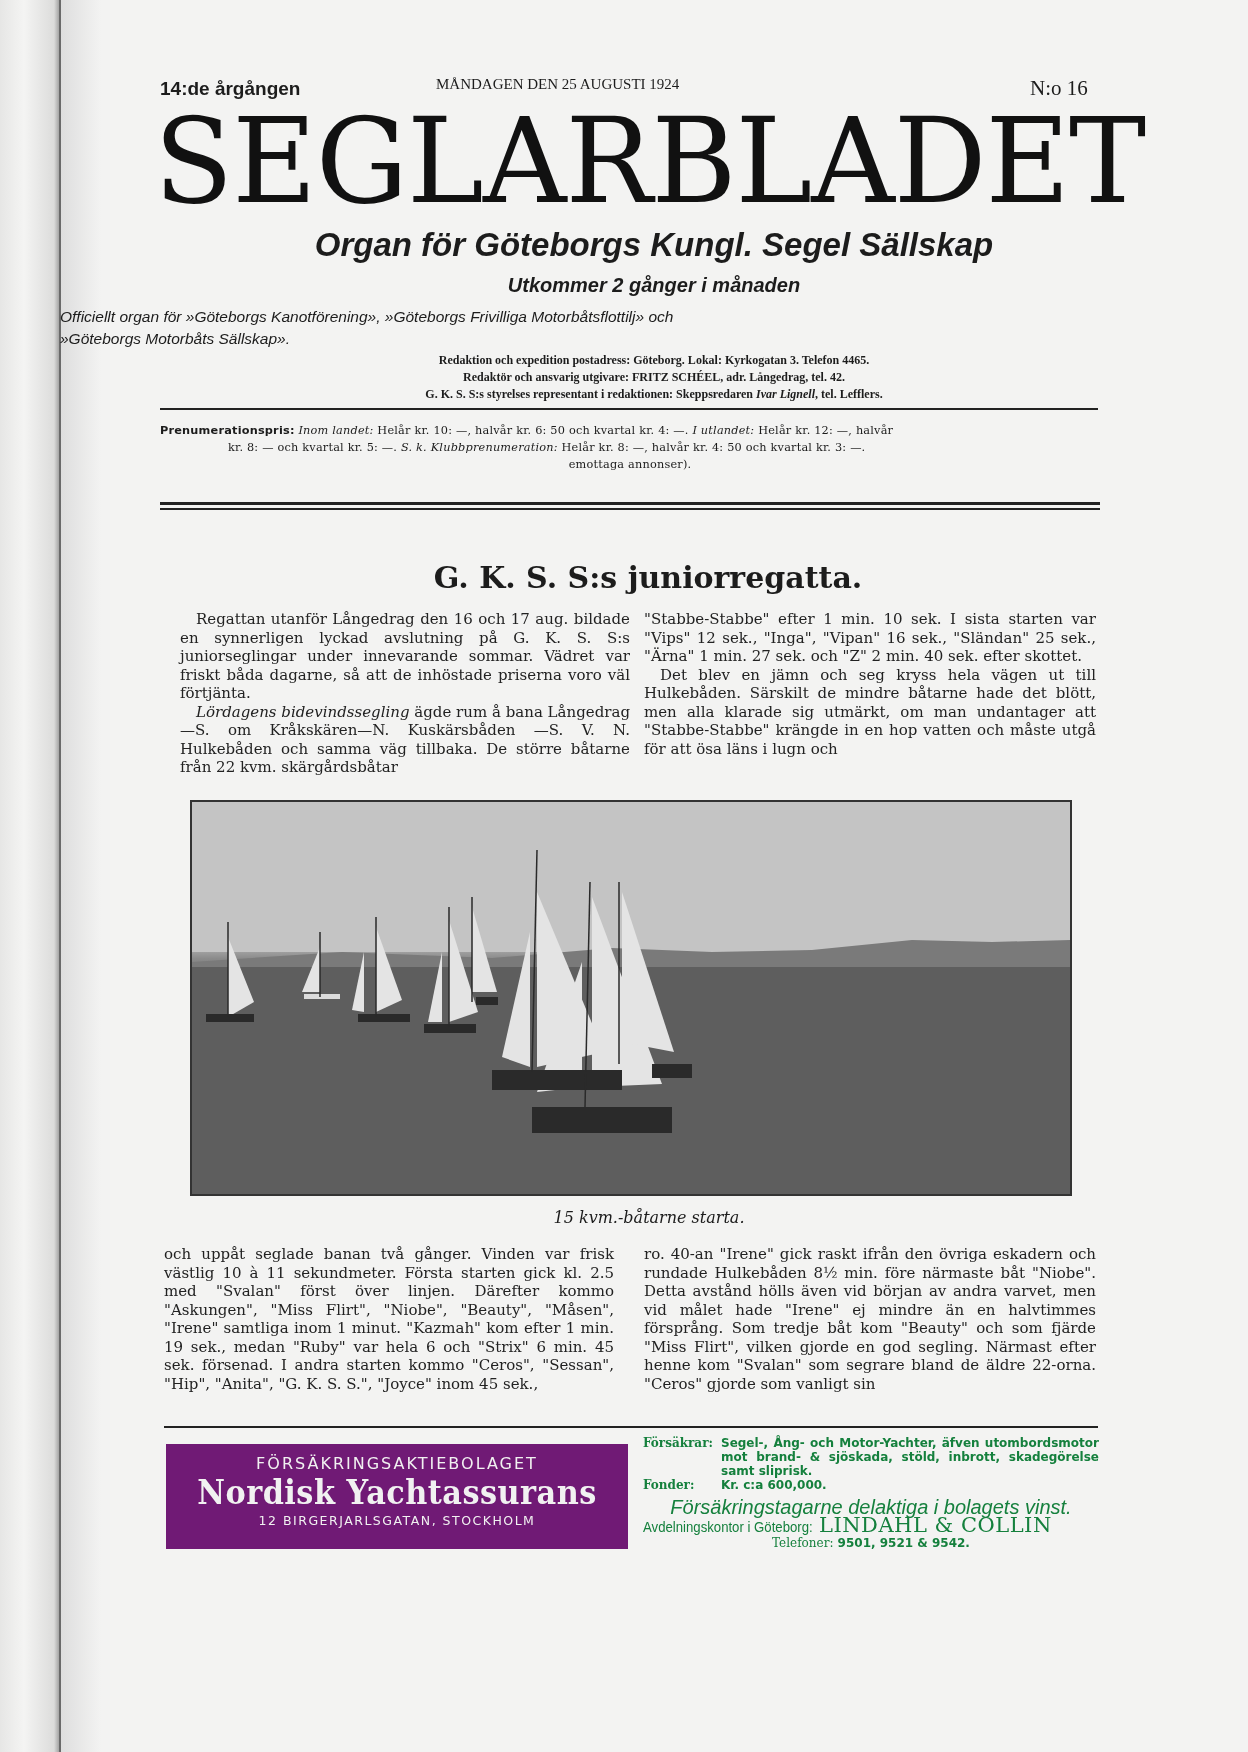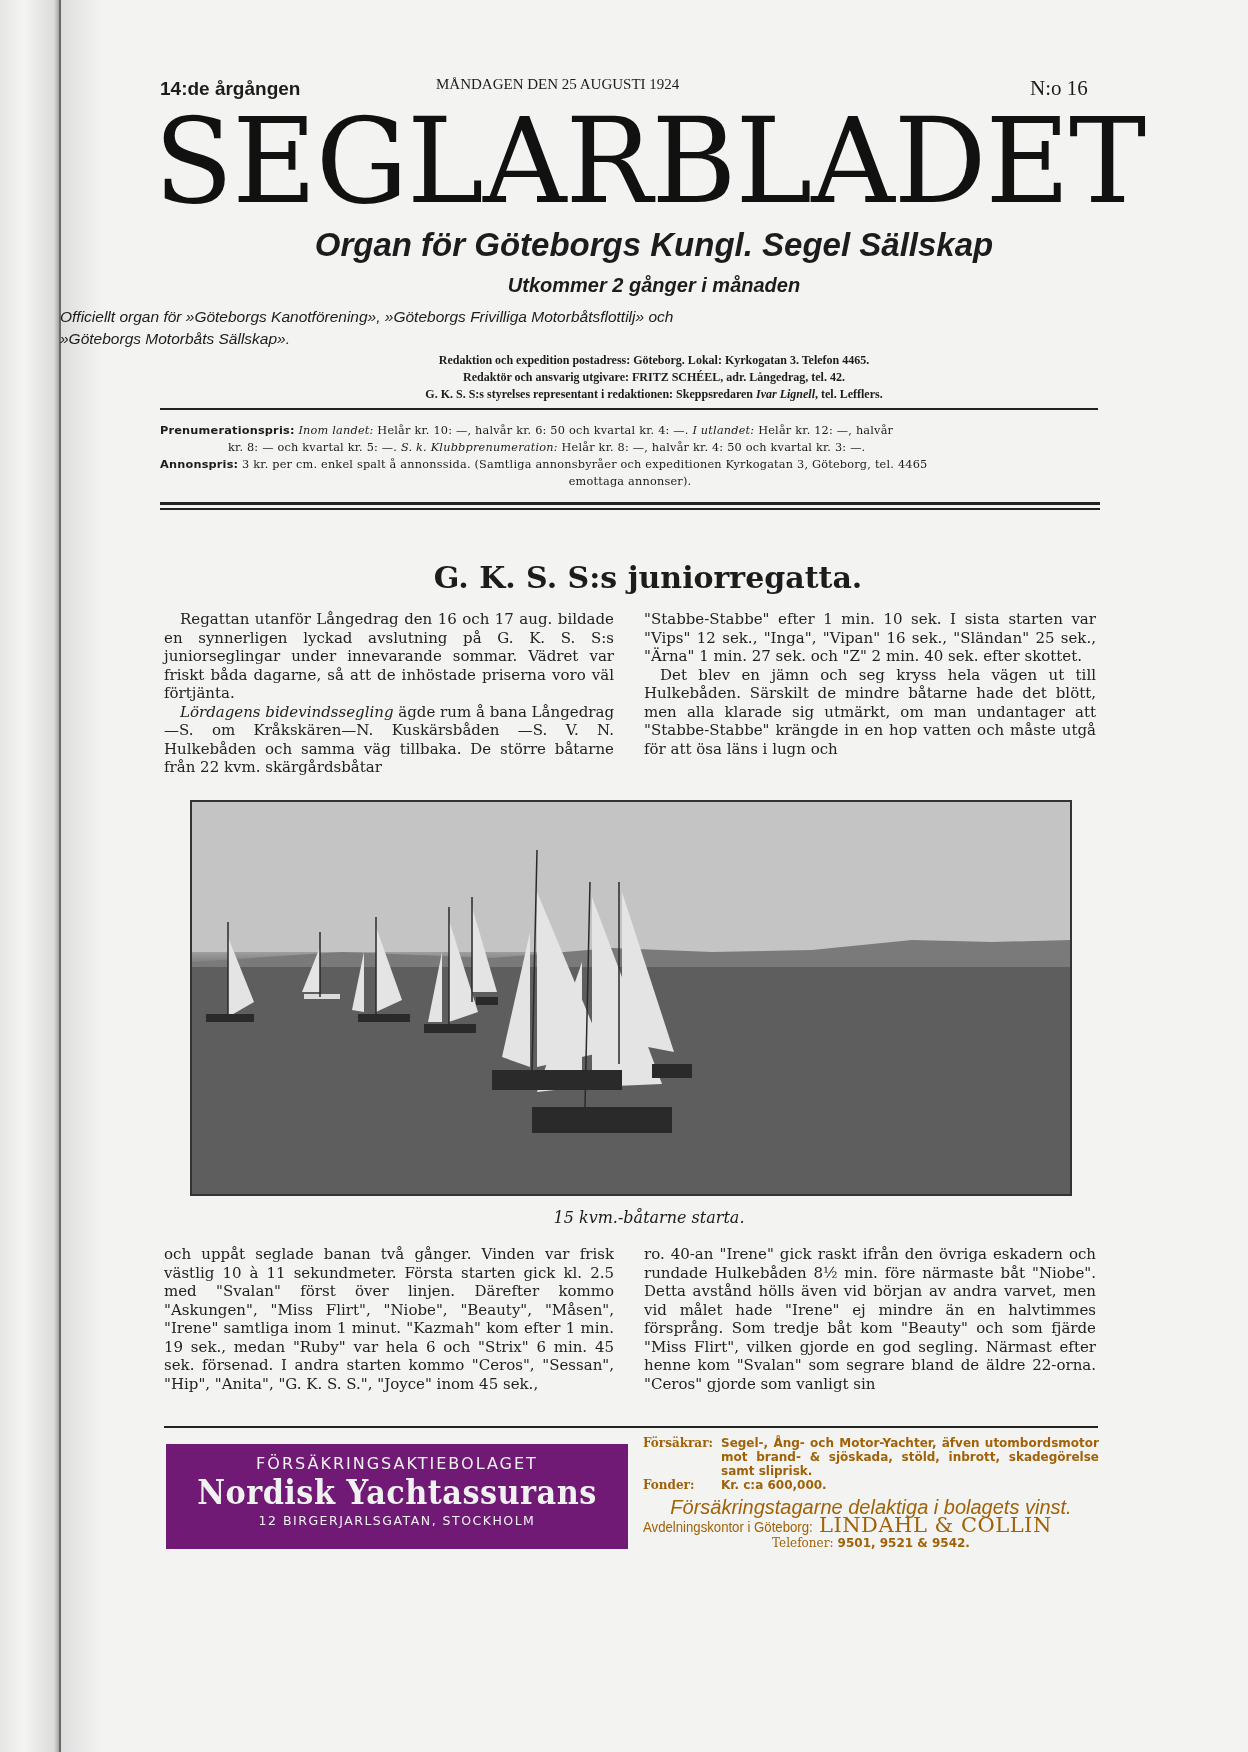--- a/index.html
+++ b/index.html
@@ -32,37 +32,37 @@
   .prices .ind { padding-left:68px; }
   .prices .center { text-align:center; }
   .rule2 { left:160px; top:502px; width:940px; height:3px; background:#222; }
   .rule3 { left:160px; top:508px; width:940px; height:2px; background:#222; }
 
   .article-title { left:0; width:1236px; top:560px; text-align:center; font-family:"DejaVu Serif", serif; font-weight:bold; font-size:30px; padding-left:60px; box-sizing:border-box; }
 
   .col { font-family:"DejaVu Serif", serif; font-size:15px; line-height:18.5px; text-align:justify; color:#222; }
   .col p { margin:0; text-indent:16px; }
   .col p.noindent { text-indent:0; }
-  .col1 { left:164px; top:610px; width:450px; }
+  .col1 { left:180px; top:610px; width:450px; }
   .col2 { left:644px; top:610px; width:452px; }
   .col3 { left:164px; top:1245px; width:450px; }
   .col4 { left:644px; top:1245px; width:452px; }
 
   .photo { left:190px; top:800px; width:878px; height:392px; border:2px solid #333;
     background:
       linear-gradient(180deg,#bdbdbd 0%,#c6c6c6 35%,#8a8a8a 40%,#6d6d6d 45%,#575757 100%); overflow:hidden; }
   .photo svg { width:100%; height:100%; display:block; }
   .caption { left:0; width:1248px; top:1208px; text-align:center; font-family:"DejaVu Serif", serif; font-style:italic; font-size:16px; padding-left:50px; box-sizing:border-box; }
 
   .rule4 { left:164px; top:1426px; width:934px; height:2px; background:#222; }
   .ad-box { left:166px; top:1444px; width:462px; height:105px; background:#701a75; color:#f1f1f1; text-align:center; }
   .ad-box .a1 { font-family:"DejaVu Sans", sans-serif; font-size:16px; letter-spacing:2px; margin-top:10px; }
   .ad-box .a2 { font-family:"DejaVu Serif", serif; font-weight:bold; font-size:33px; line-height:40px; letter-spacing:0.5px; transform:scaleX(0.92); }
   .ad-box .a3 { font-family:"DejaVu Sans", sans-serif; font-size:12.5px; letter-spacing:1.5px; }
-  .ad-right { left:643px; top:1436px; width:456px; font-family:"DejaVu Sans", sans-serif; font-size:12px; line-height:14px; color:#a16207; }
+  .ad-right { left:643px; top:1436px; width:456px; font-family:"DejaVu Sans", sans-serif; font-size:12px; line-height:14px; color:#15803d; }
   .ad-right .row { display:flex; }
   .ad-right .lab { font-family:"DejaVu Serif", serif; font-weight:bold; width:78px; flex:none; }
   .ad-right .val { font-weight:bold; text-align:justify; }
   .ad-right .slogan { font-family:"Liberation Sans", sans-serif; font-style:italic; font-size:20px; margin-top:8px; text-align:center; }
   .ad-right .branch { display:flex; align-items:baseline; margin-top:4px; }
   .ad-right .branch .bl { font-family:"Liberation Sans", sans-serif; font-size:15.5px; transform:scaleX(0.85); transform-origin:left; white-space:nowrap; width:176px; }
   .ad-right .branch .bv { font-family:"DejaVu Serif", serif; font-size:21px; letter-spacing:0.5px; white-space:nowrap; }
   .ad-right .tel { text-align:center; font-family:"DejaVu Serif", serif; font-size:12px; margin-top:2px; }
   .ad-right .tel b { font-family:"DejaVu Sans", sans-serif; }
 </style>
@@ -88,21 +88,20 @@
   <div>Redaktion och expedition postadress: Göteborg.  Lokal: Kyrkogatan 3.  Telefon 4465.</div>
   <div>Redaktör och ansvarig utgivare: FRITZ SCHÉEL, adr. Långedrag, tel. 42.</div>
   <div><span>G. K. S. S:s styrelses representant i redaktionen: Skeppsredaren </span><i>Ivar Lignell</i><span>, tel. Lefflers.</span></div>
 </div>
 
 <div class="abs rule1"></div>
 
 <div class="abs prices">
   <div><b class="lbl">Prenumerationspris:</b> <i>Inom landet:</i><span> Helår kr. 10: —, halvår kr. 6: 50 och kvartal kr. 4: —. </span><i>I utlandet:</i><span> Helår kr. 12: —, halvår</span></div>
   <div class="ind"><span>kr. 8: — och kvartal kr. 5: —.  </span><i>S. k. Klubbprenumeration:</i><span> Helår kr. 8: —, halvår kr. 4: 50 och kvartal kr. 3: —.</span></div>
-  <div><b class="lbl">Annonspris:</b><span> 3 kr. per cm. enkel spalt å annonssida.  (Samtliga annonsbyråer och expeditionen Kyrkogatan 3, Göteborg, tel. 4465</span></div>
   <div class="center">emottaga annonser).</div>
 </div>
 
 <div class="abs rule2"></div>
 <div class="abs rule3"></div>
 
 <div class="abs article-title">G. K. S. S:s juniorregatta.</div>
 
 <div class="abs col col1">
   <p>Regattan utanför Långedrag den 16 och 17 aug. bildade en synnerligen lyckad avslutning på G. K. S. S:s juniorseglingar under innevarande sommar. Vädret var friskt båda dagarne, så att de inhöstade priserna voro väl förtjänta.</p>

